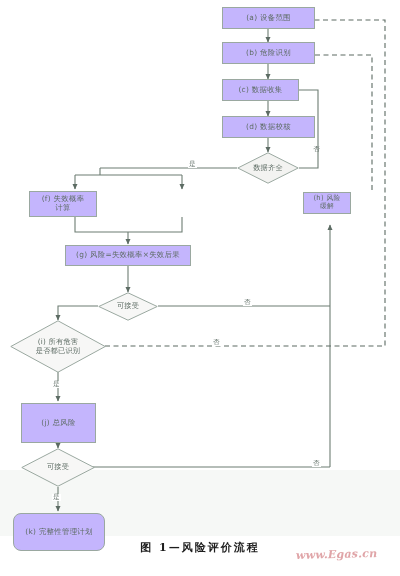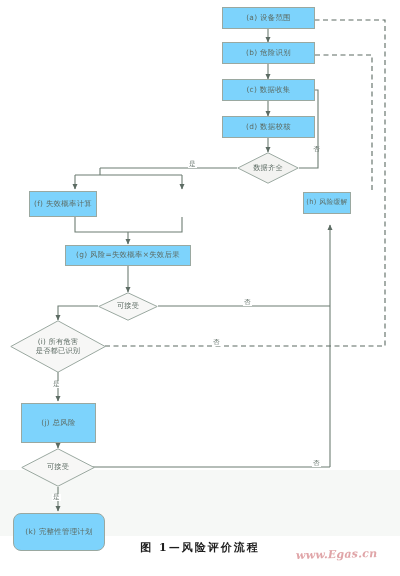--- a/index.html
+++ b/index.html
@@ -14,25 +14,25 @@
 
   .node{
     position:absolute;
     box-sizing:border-box;
     display:flex;align-items:center;justify-content:center;
     text-align:center;
     line-height:1.15;
     color:#5c6b63;
   }
   .box{
-    background:#7dd3fc;
+    background:#c4b5fd;
     border:1px solid #9aa8a0;
     font-size:7.4px;
     letter-spacing:.3px;
-    padding:1px 0;
+    padding:1px 8px;
   }
   .diamond-wrap{position:absolute;}
   .diamond-shape{
     position:absolute;left:0;top:0;width:100%;height:100%;
   }
   .diamond-label{
     position:absolute;left:0;top:0;width:100%;height:100%;
     display:flex;align-items:center;justify-content:center;
     text-align:center;font-size:7.2px;line-height:1.2;
     color:#5c6b63;letter-spacing:.2px;
@@ -120,21 +120,21 @@
       <path d="M372,190 L372,55 L292,55" marker-end="url(#arrow)"></path>
 
       <path d="M105,346 L385,346 L385,20 L292,20" marker-end="url(#arrow)"></path>
     </g>
   </svg>
 
   <div class="node box" style="left:222px;top:7px;width:93px;height:22px;">(a) 设备范围</div>
 
   <div class="node box" style="left:222px;top:42px;width:93px;height:22px;">(b) 危险识别</div>
 
-  <div class="node box" style="left:222px;top:79px;width:93px;height:22px;">(c) 数据收集</div>
+  <div class="node box" style="left:222px;top:79px;width:77px;height:22px;">(c) 数据收集</div>
 
   <div class="node box" style="left:222px;top:116px;width:93px;height:22px;">(d) 数据校核</div>
 
   <div class="diamond-wrap" style="left:237px;top:152px;width:62px;height:32px;">
     <svg class="diamond-shape" viewBox="0 0 62 32">
       <polygon points="31,0.8 61.2,16 31,31.2 0.8,16" fill="#f3f3f1" stroke="#9aa8a0" stroke-width="1"></polygon>
     </svg>
     <div class="diamond-label">数据齐全</div>
   </div>
 

